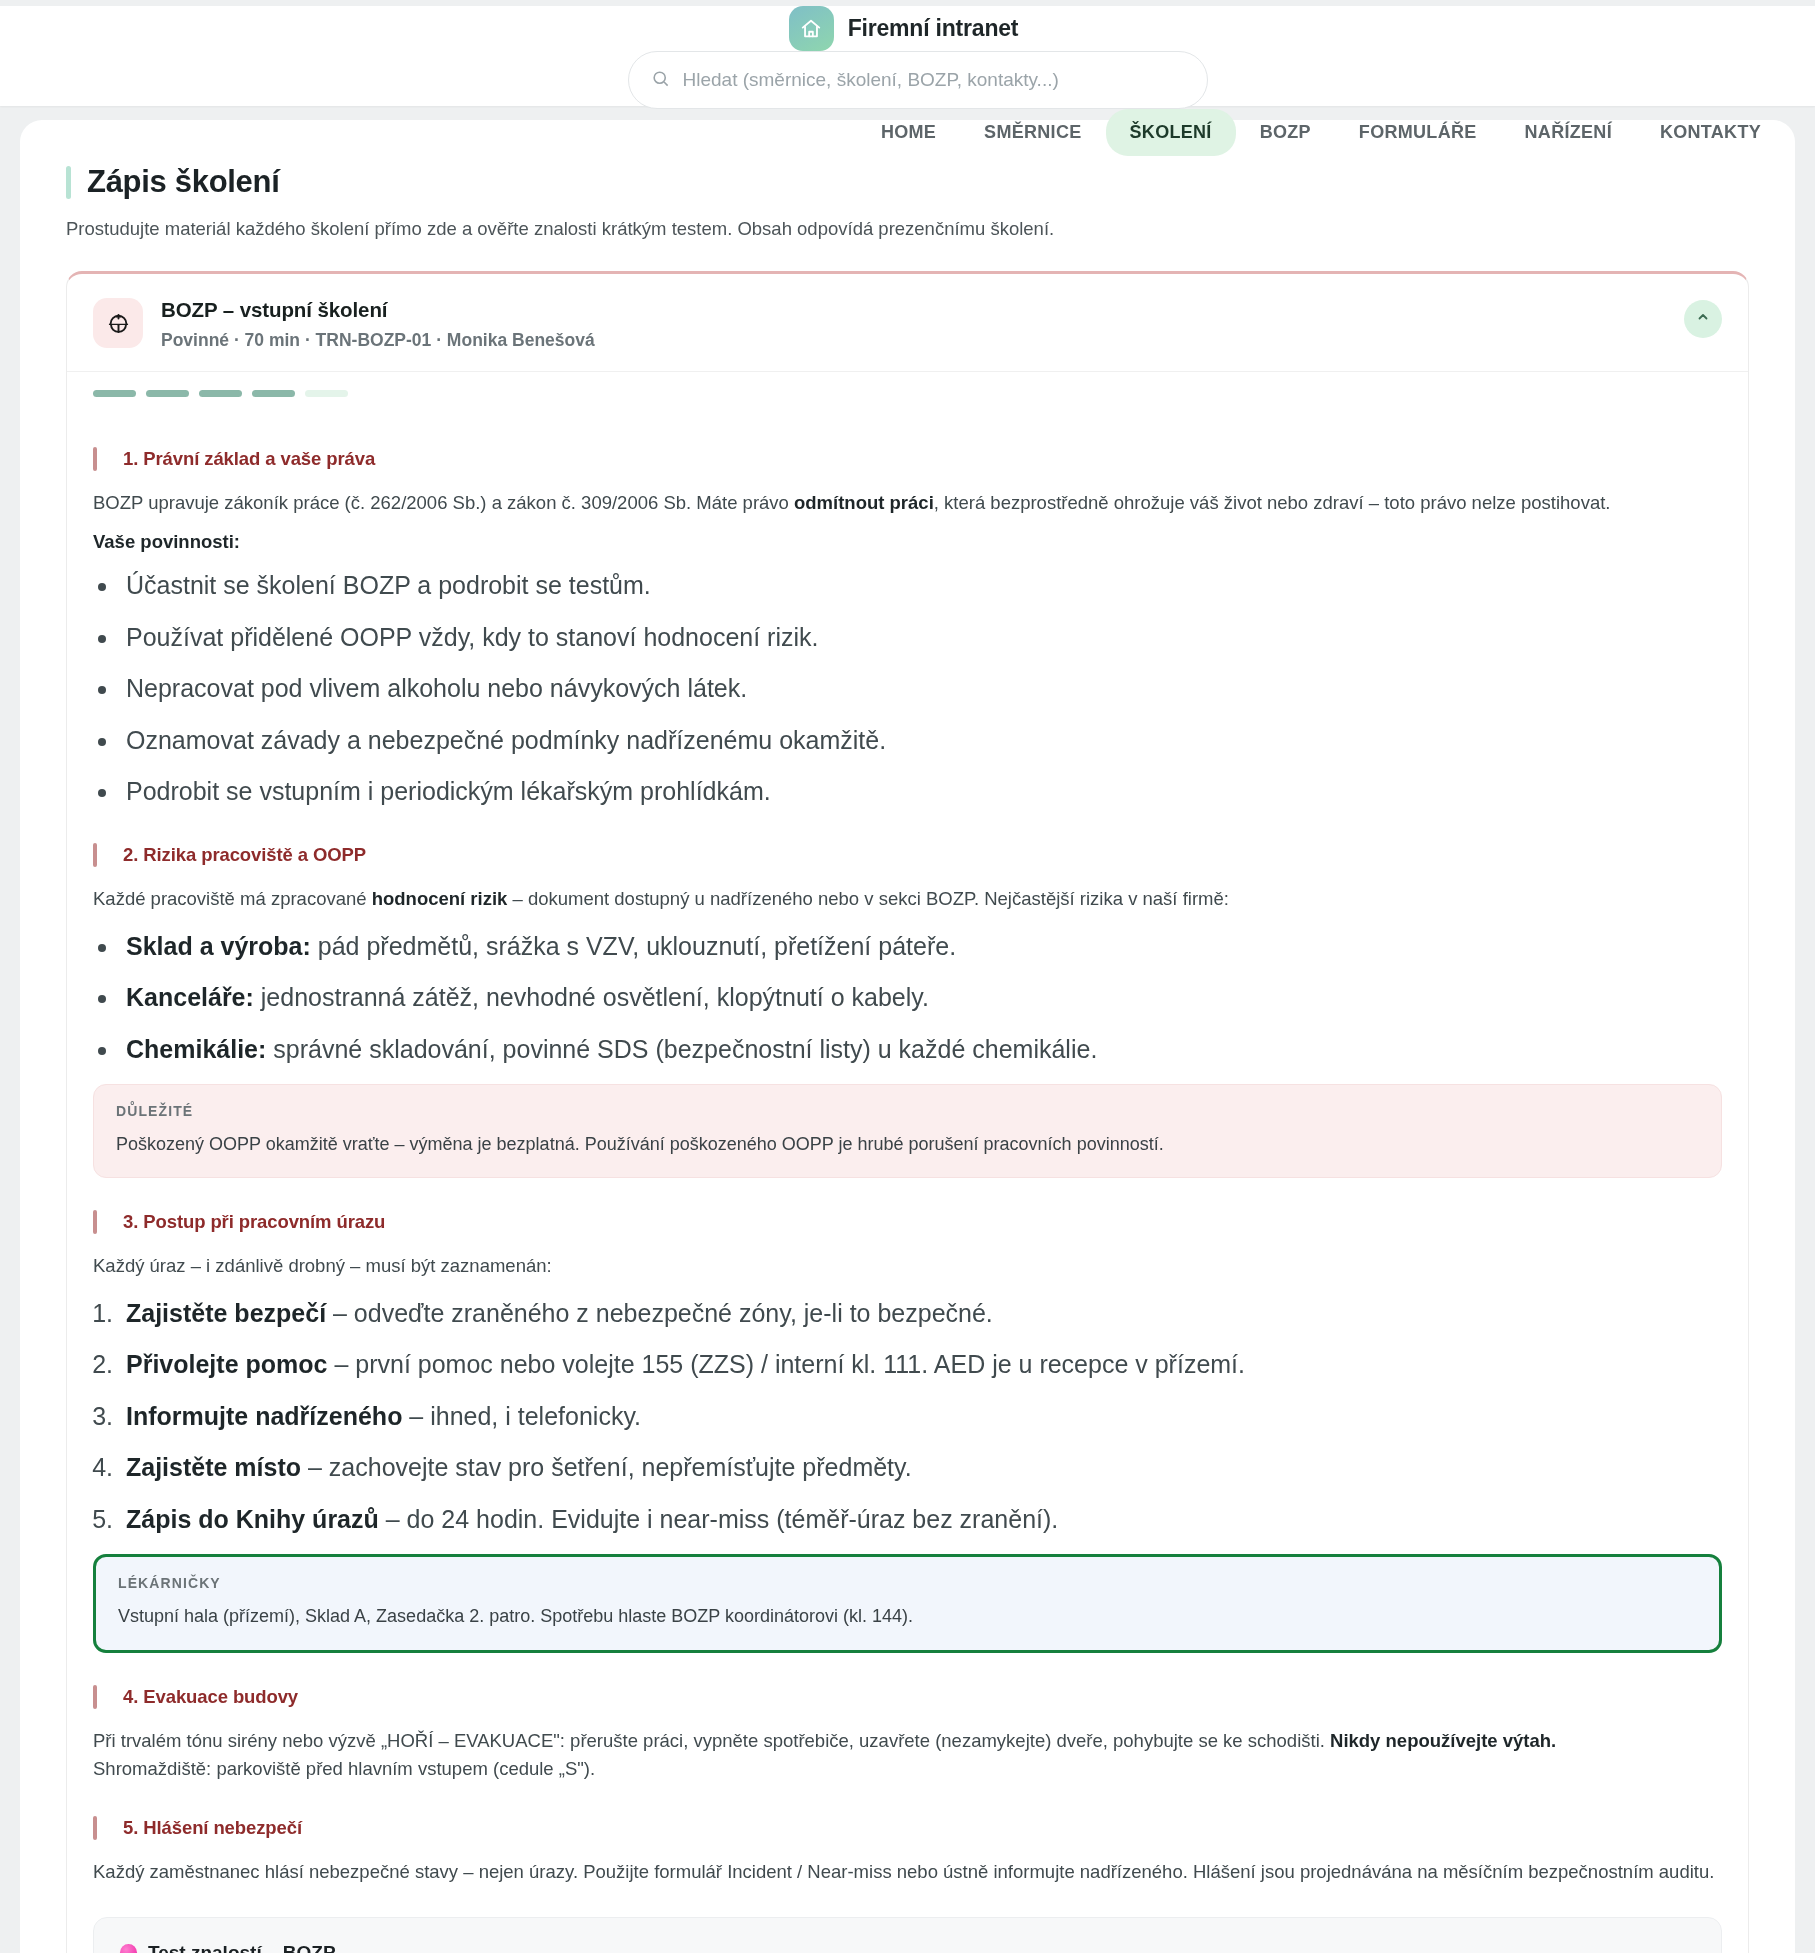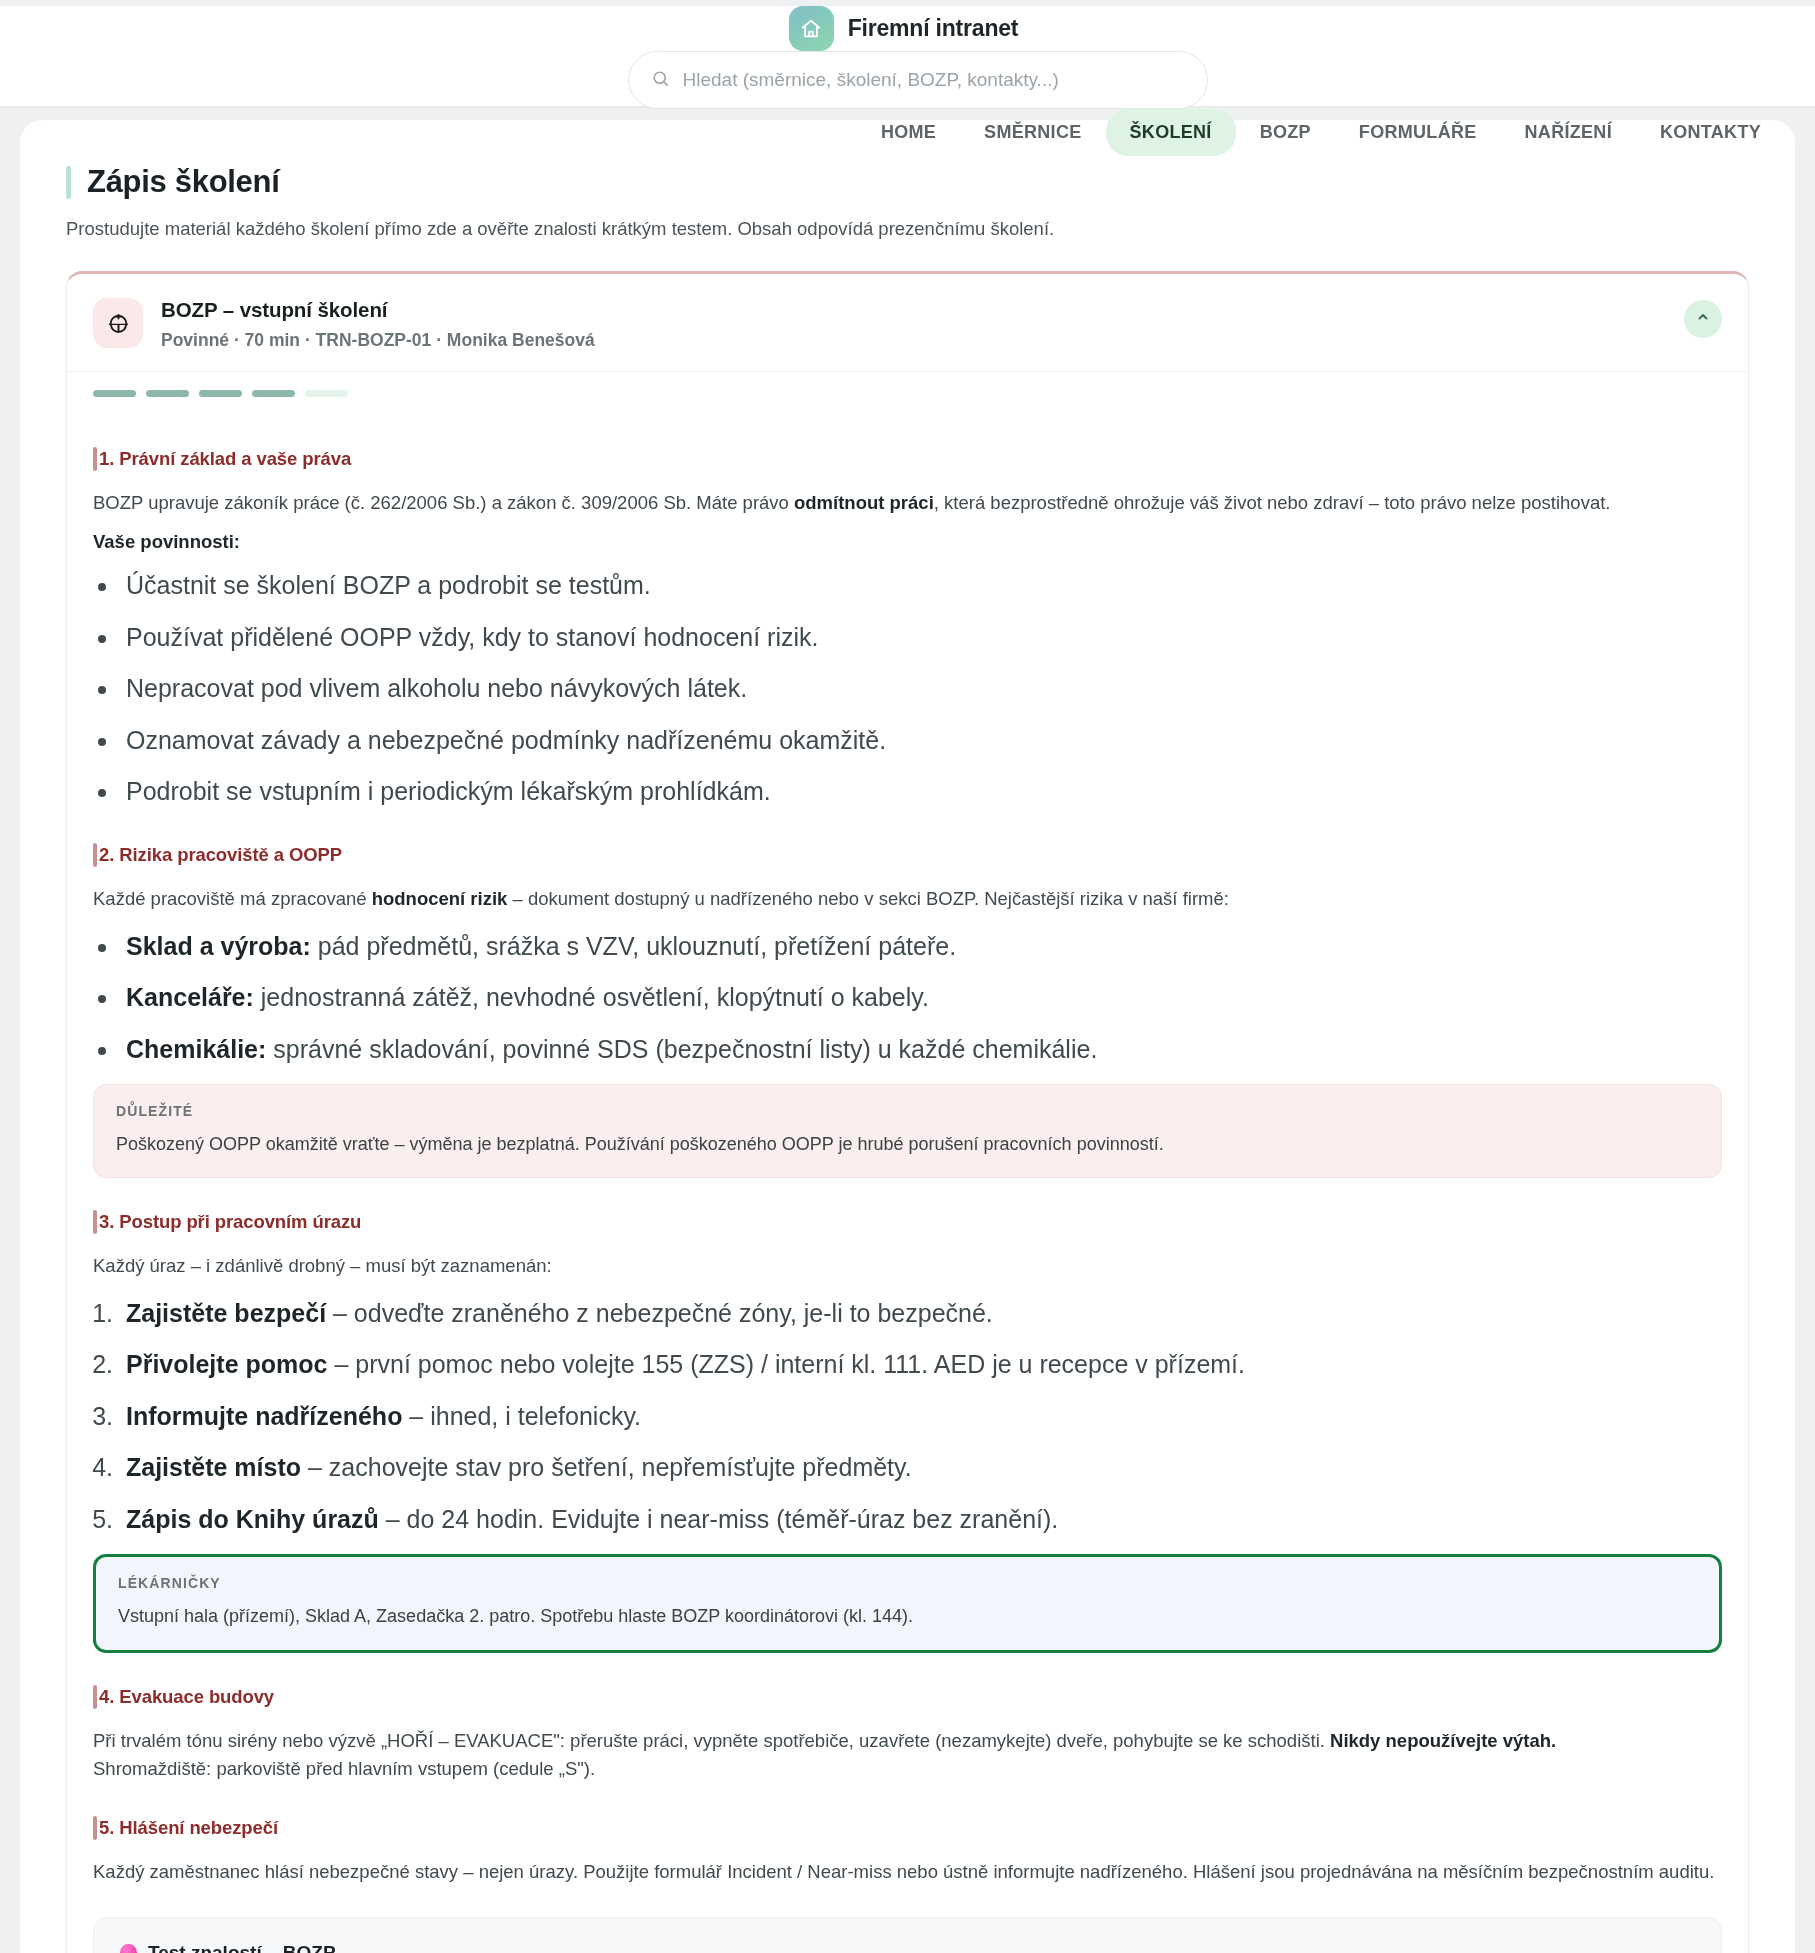--- a/index.html
+++ b/index.html
@@ -217,21 +217,21 @@
   .callout-text {
     margin-top: 12px;
     font-size: 18px;
     color: #3a4246;
     line-height: 1.45;
   }
 
   .sec-head {
     display: flex;
     align-items: center;
-    gap: 2px;
+    gap: 26px;
     margin: 32px 0 18px 0;
   }
   .sec-bar {
     width: 4px;
     height: 24px;
     border-radius: 3px;
     background: #c88f8f;
     flex: 0 0 auto;
   }
   .sec-title {

